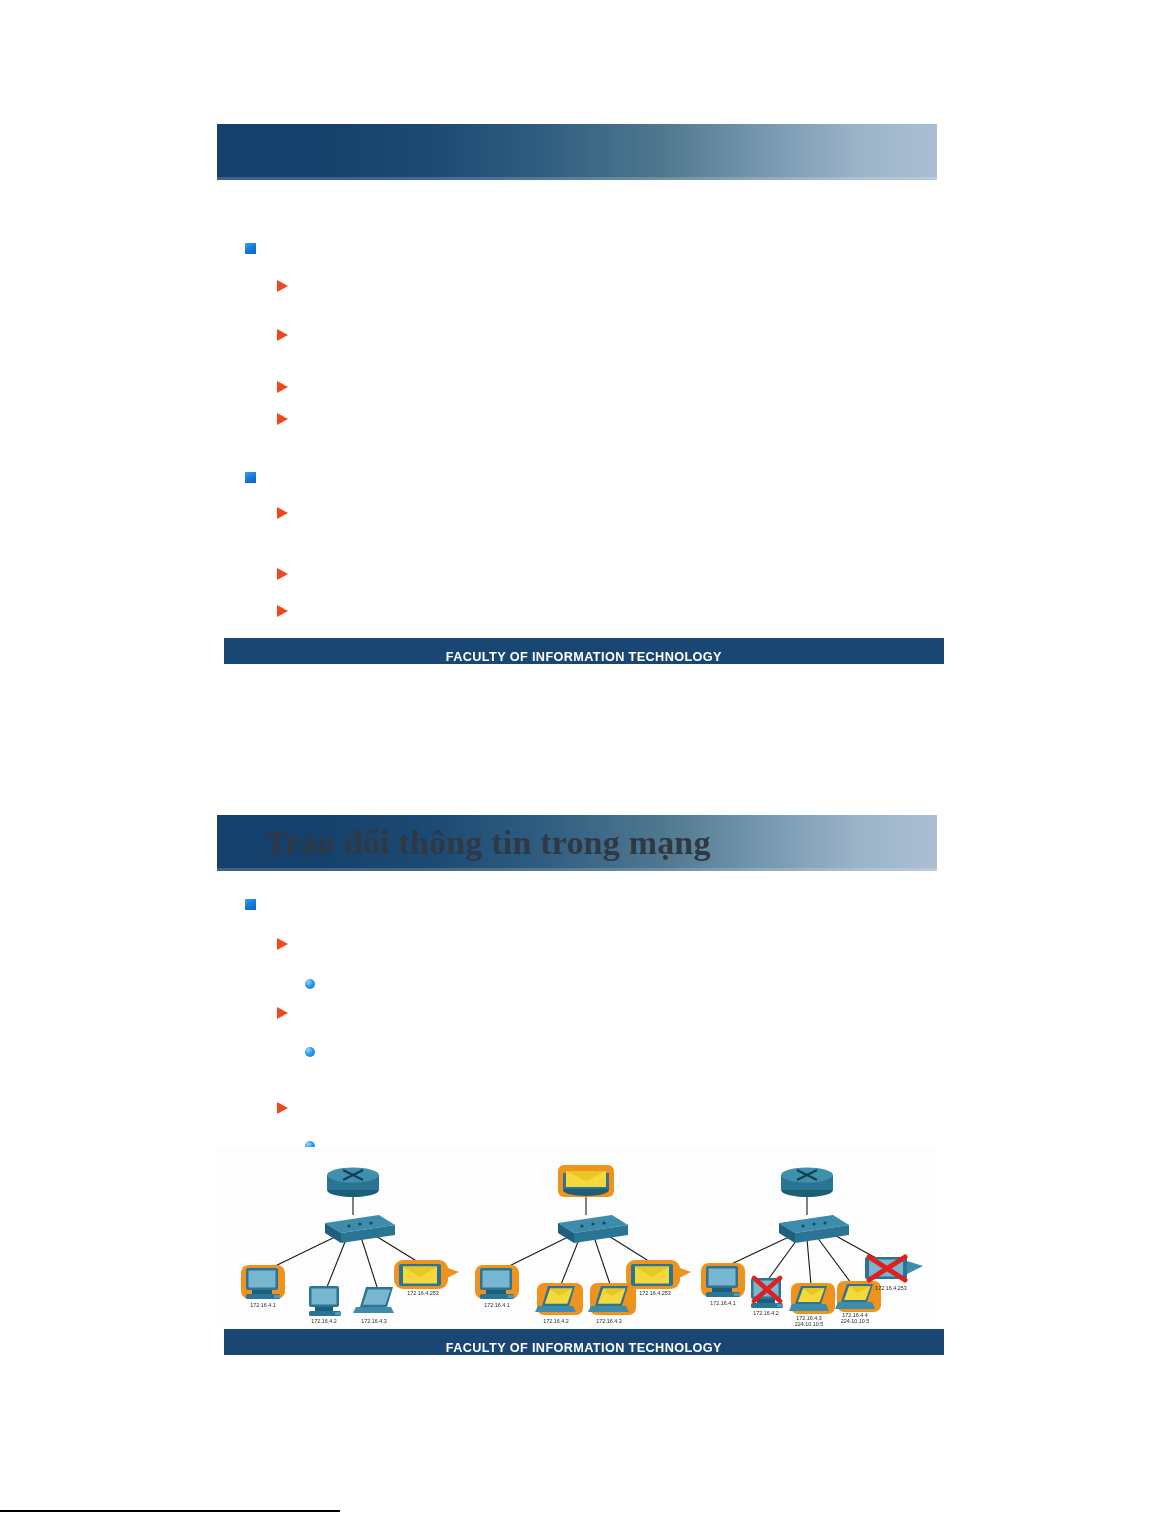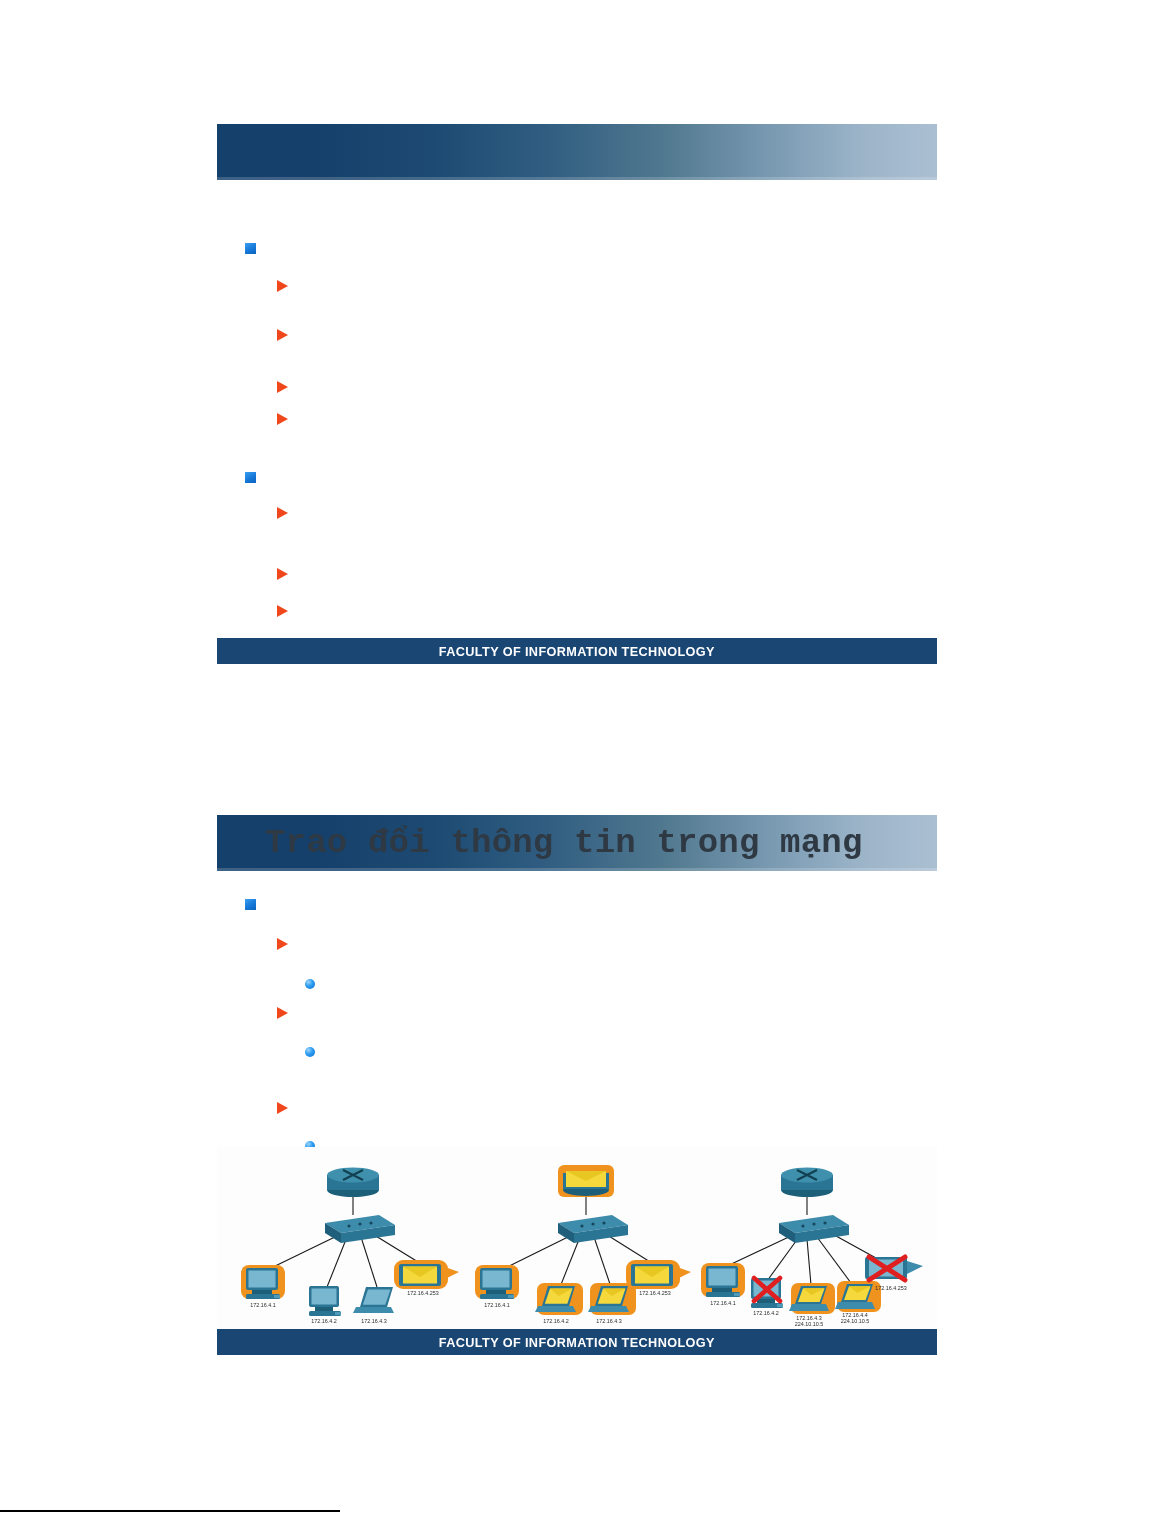--- a/index.html
+++ b/index.html
@@ -46,21 +46,21 @@
     left: 0; right: 0; bottom: 0;
     height: 3px;
     background: rgba(255,255,255,0.18);
   }
   .title-text {
     position: absolute;
     left: 48px;
     top: 0;
     height: 44px;
     line-height: 56px;
-    font-family: Liberation Mono, monospace;
+    font-family: Liberation Serif, serif;
     font-weight: bold;
     font-size: 34px;
     color: #2f3944;
     letter-spacing: 0.2px;
     white-space: nowrap;
   }
 
   
   .slide-body {
     position: relative;
@@ -109,26 +109,26 @@
     width: 10px; height: 10px;
     margin-top: 5px; margin-right: 13px;
     border-radius: 50%;
     background: radial-gradient(circle at 34% 30%, #9fd5fb 0%, #2e9ef2 42%, #0f6fd0 100%);
   }
   .lvl3 .btext { font-size: 17px; }
 
   
   .footer-band {
     position: absolute;
-    left: 0;
+    left: 7px;
     width: 720px;
     height: 26px;
     background: #1a4674;
     display: flex;
-    align-items: center;
+    align-items: flex-end;
     justify-content: center;
   }
   .footer-text {
     font-size: 13.5px;
     font-weight: bold;
     color: #ffffff;
     letter-spacing: 0.4px;
     font-family: "Liberation Sans", sans-serif;
     transform: scaleX(0.94);
   }

